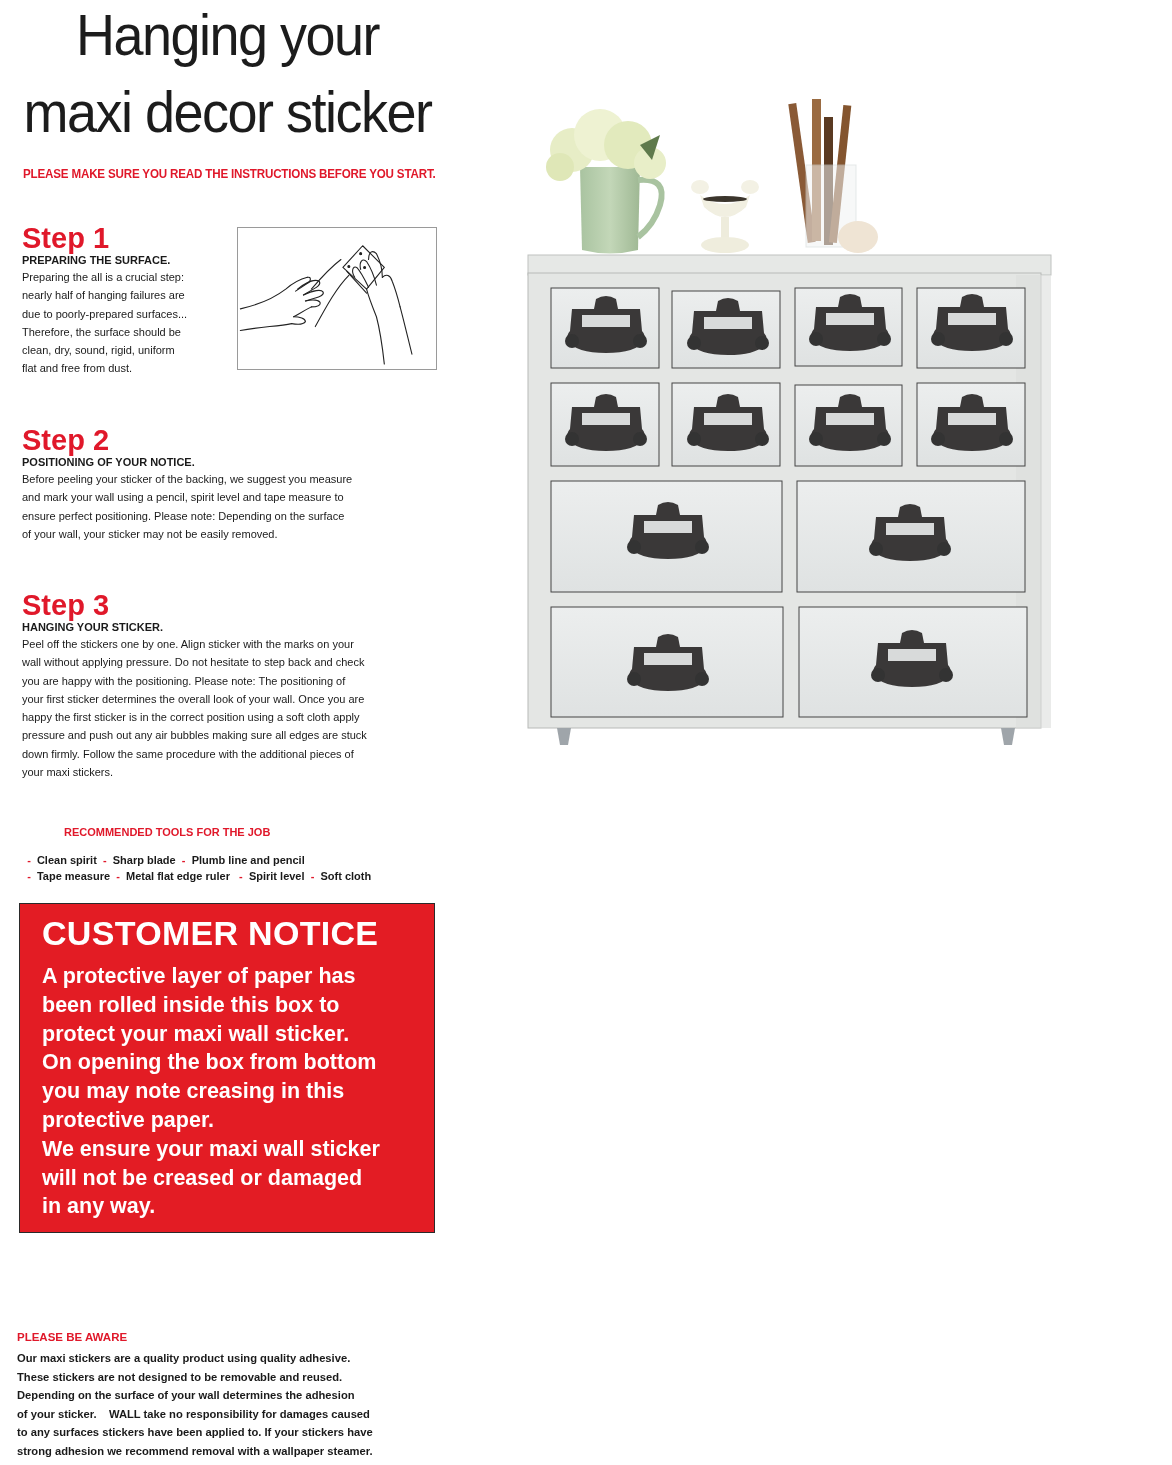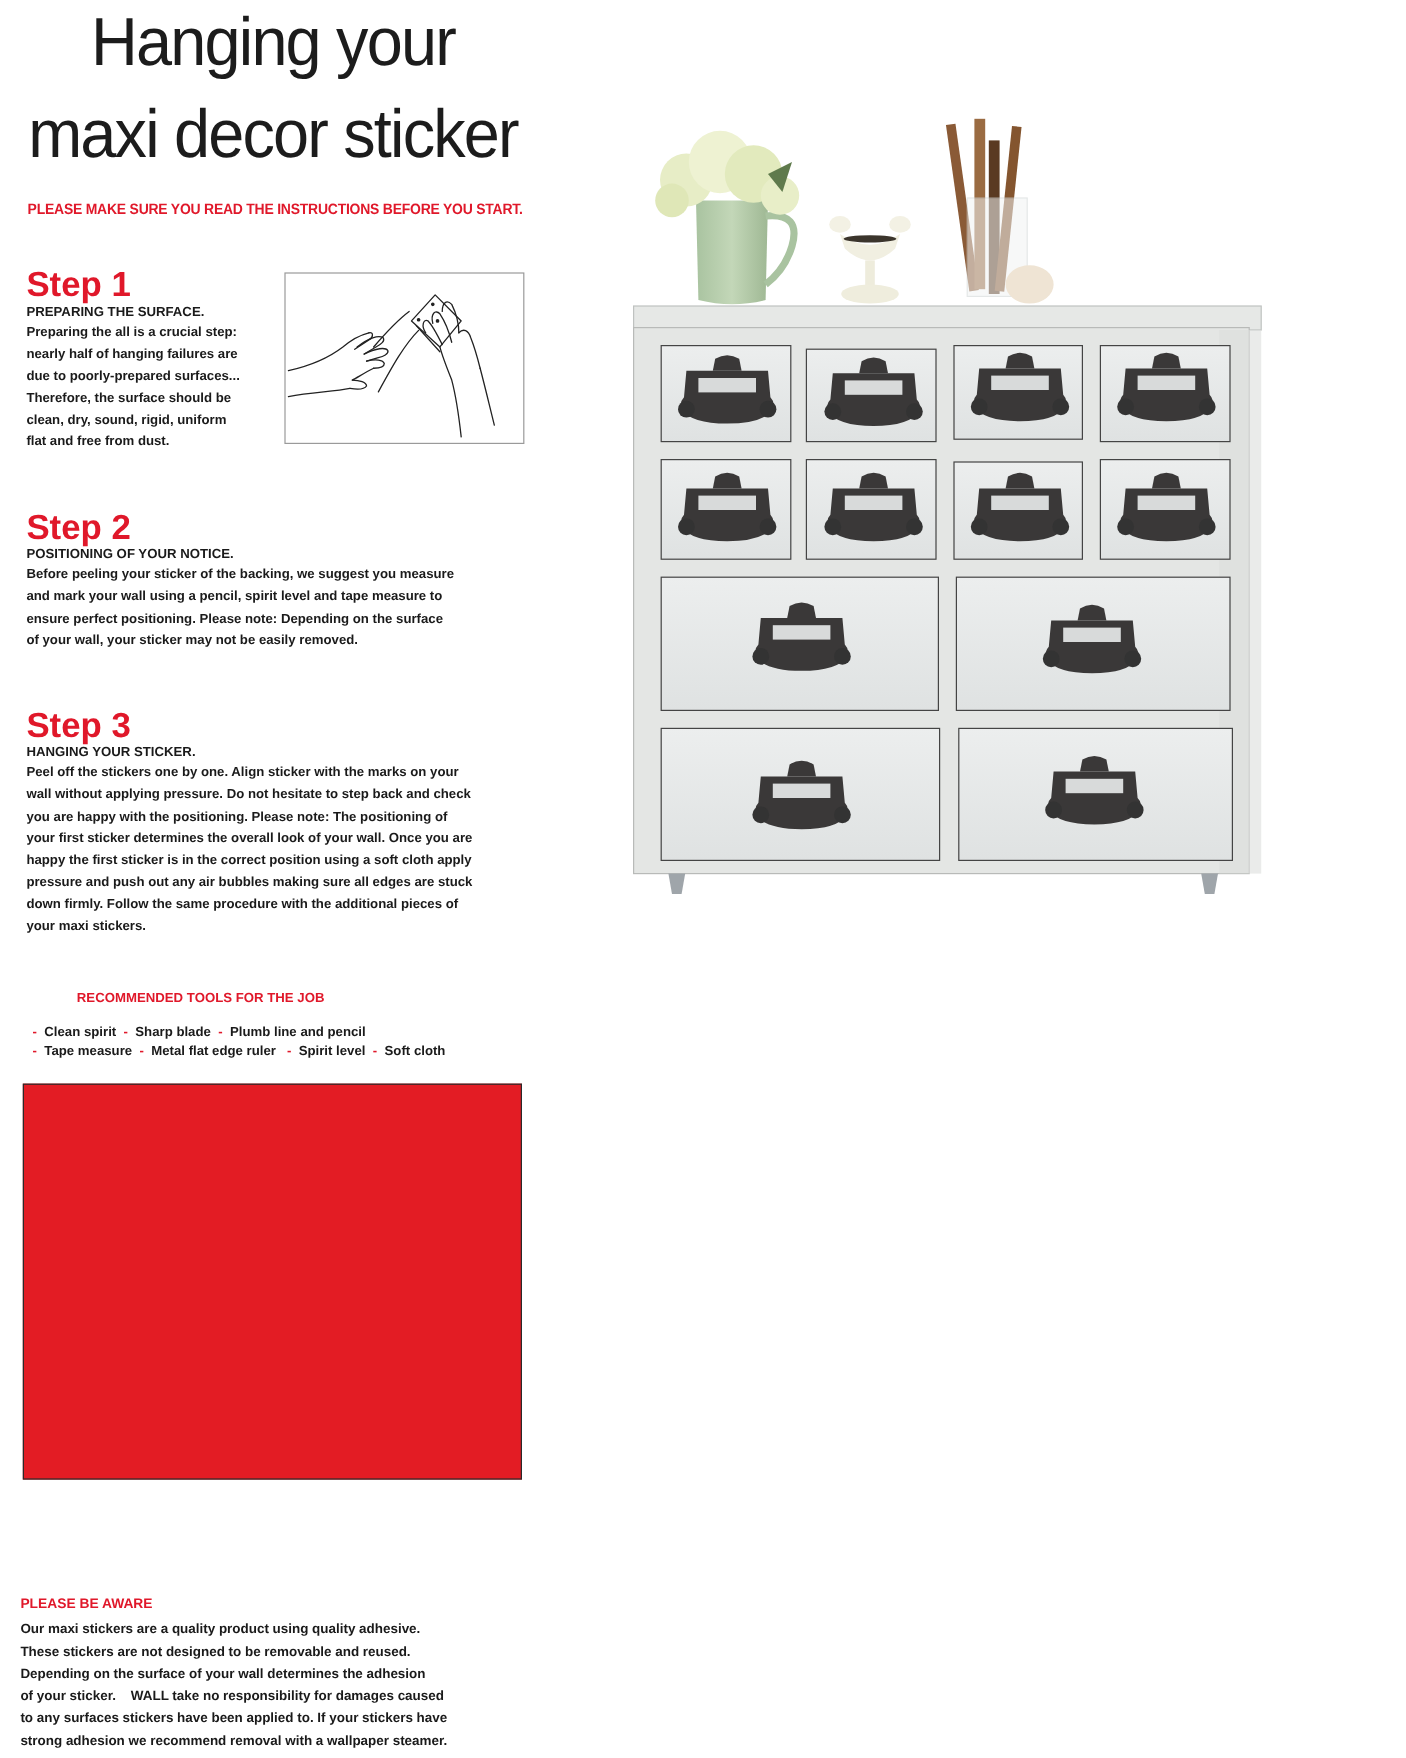--- a/index.html
+++ b/index.html
@@ -50,21 +50,21 @@
     }
     .step-sub {
       left: 22px;
       font-weight: bold;
       font-size: 11px;
       color: #1a1a1a;
       line-height: 1;
     }
     .step-body {
       left: 22px;
-      font-weight: bold;
+      font-weight: normal;
       font-size: 11px;
       color: #1a1a1a;
       line-height: 18.3px;
       white-space: pre;
     }
 
     .illus {
       left: 237px; top: 227px;
       width: 200px; height: 143px;
       border: 1px solid #9a9a9a;
@@ -200,20 +200,30 @@
 
 <div class="abs tools-heading">RECOMMENDED TOOLS FOR THE JOB</div>
 <div class="abs tools-row" style="top:842px">
   <span class="dash">-</span>&nbsp; <span>Clean spirit</span>&nbsp; <span class="dash">-</span>&nbsp; <span>Sharp blade</span>&nbsp; <span class="dash">-</span>&nbsp; <span>Plumb line and pencil</span>
 </div>
 <div class="abs tools-row" style="top:858px">
   <span class="dash">-</span>&nbsp; <span>Tape measure</span>&nbsp; <span class="dash">-</span>&nbsp; <span>Metal flat edge ruler</span>&nbsp;&nbsp; <span class="dash">-</span>&nbsp; <span>Spirit level</span>&nbsp; <span class="dash">-</span>&nbsp; <span>Soft cloth</span>
 </div>
 
 <div class="abs notice">
+  <div class="n-title">CUSTOMER NOTICE</div>
+  <div class="n-body">A protective layer of paper has
+been rolled inside this box to
+protect your maxi wall sticker.
+On opening the box from bottom
+you may note creasing in this
+protective paper.
+We ensure your maxi wall sticker
+will not be creased or damaged
+in any way.</div>
 </div>
 
 <div class="abs aware-heading">PLEASE BE AWARE</div>
 <div class="abs aware-body">Our maxi stickers are a quality product using quality adhesive.
 These stickers are not designed to be removable and reused.
 Depending on the surface of your wall determines the adhesion
 of your sticker.    WALL take no responsibility for damages caused
 to any surfaces stickers have been applied to. If your stickers have
 strong adhesion we recommend removal with a wallpaper steamer.</div>
 

